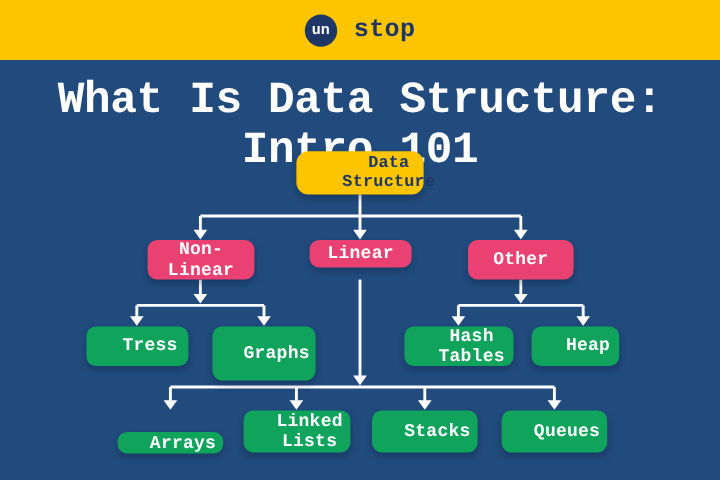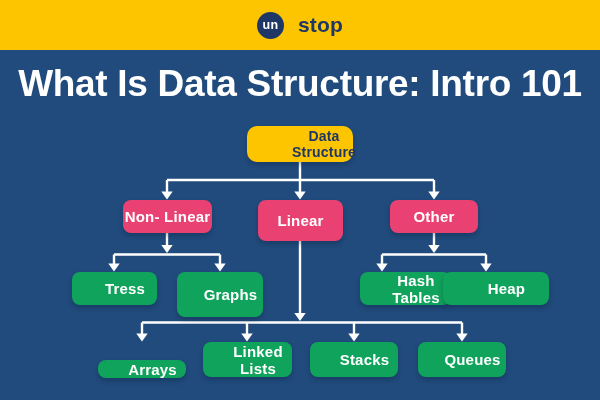--- a/index.html
+++ b/index.html
@@ -4,20 +4,21 @@
 <style>
   * { margin: 0; padding: 0; box-sizing: border-box; }
   html, body { width: 600px; height: 400px; }
   body { font-family: "Liberation Sans", sans-serif; }
 
   .page {
     position: relative;
     width: 600px; height: 400px;
     background: var(--background, #214B7D);
     overflow: hidden;
+    font-family: Liberation Mono, monospace;
   }
 
   
   .header {
     position: absolute; top: 0; left: 0;
     width: 600px; height: 50px;
     background: var(--header-bg, #FDC500);
     display: flex; align-items: center; justify-content: center;
   }
   .logo { display: flex; align-items: center; }
@@ -68,27 +69,27 @@
     color: var(--navy-text, #1E3766);
     left: 247px; top: 126px; width: 106px; height: 36px;
     border-radius: 10px;
     font-size: 14px;
     padding-left: 48px;
   }
   .node.category { background: var(--category-bg, #EA4173); }
   .node.leaf { background: var(--leaf-bg, #10A35C); padding-left: 21px; }
 
   .node.non-linear   { left: 123px; top: 200px; width:  89px; height: 33px; }
-  .node.linear       { left: 258px; top: 200px; width:  85px; height: 41px; }
+  .node.linear       { left: 258px; top: 200px; width:  85px; height: 23px; }
   .node.other        { left: 390px; top: 200px; width:  88px; height: 33px; }
 
   .node.tress        { left:  72px; top: 272px; width:  85px; height: 33px; }
   .node.graphs       { left: 177px; top: 272px; width:  86px; height: 45px; }
-  .node.hash-tables  { left: 337px; top: 272px; width:  91px; height: 33px; margin-left: 23px; }
-  .node.heap         { left: 443px; top: 272px; width:  106px; height: 33px; }
+  .node.hash-tables  { left: 337px; top: 272px; width:  91px; height: 33px; }
+  .node.heap         { left: 443px; top: 272px; width:  73px; height: 33px; }
 
   .node.arrays       { left:  98px; top: 360px; width:  88px; height: 18px; }
   .node.linked-lists { left: 203px; top: 342px; width:  89px; height: 35px; }
   .node.stacks       { left: 310px; top: 342px; width:  88px; height: 35px; text-align: right; }
   .node.queues       { left: 418px; top: 342px; width:  88px; height: 35px; }
 </style>
 </head>
 <body>
 
 <div class="page">

